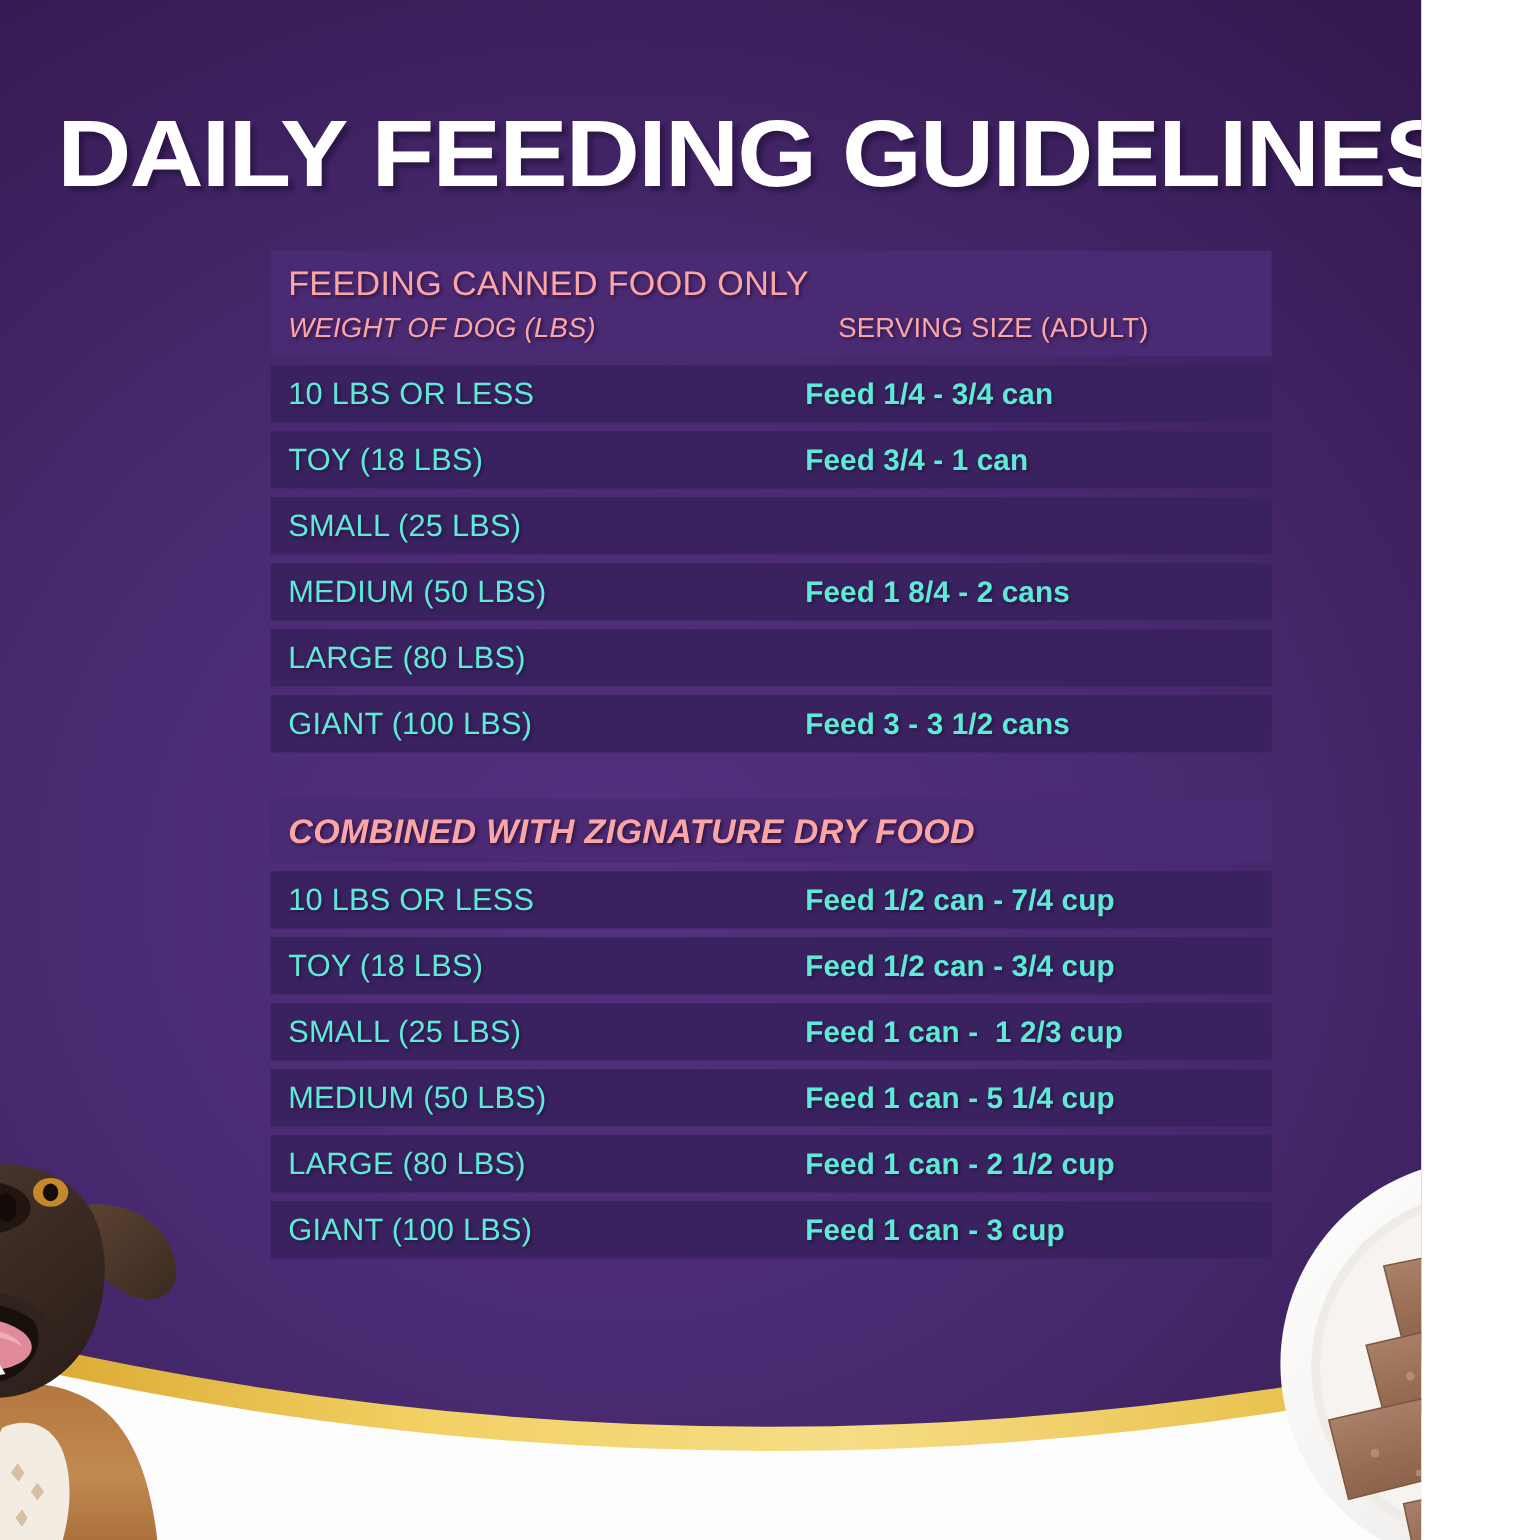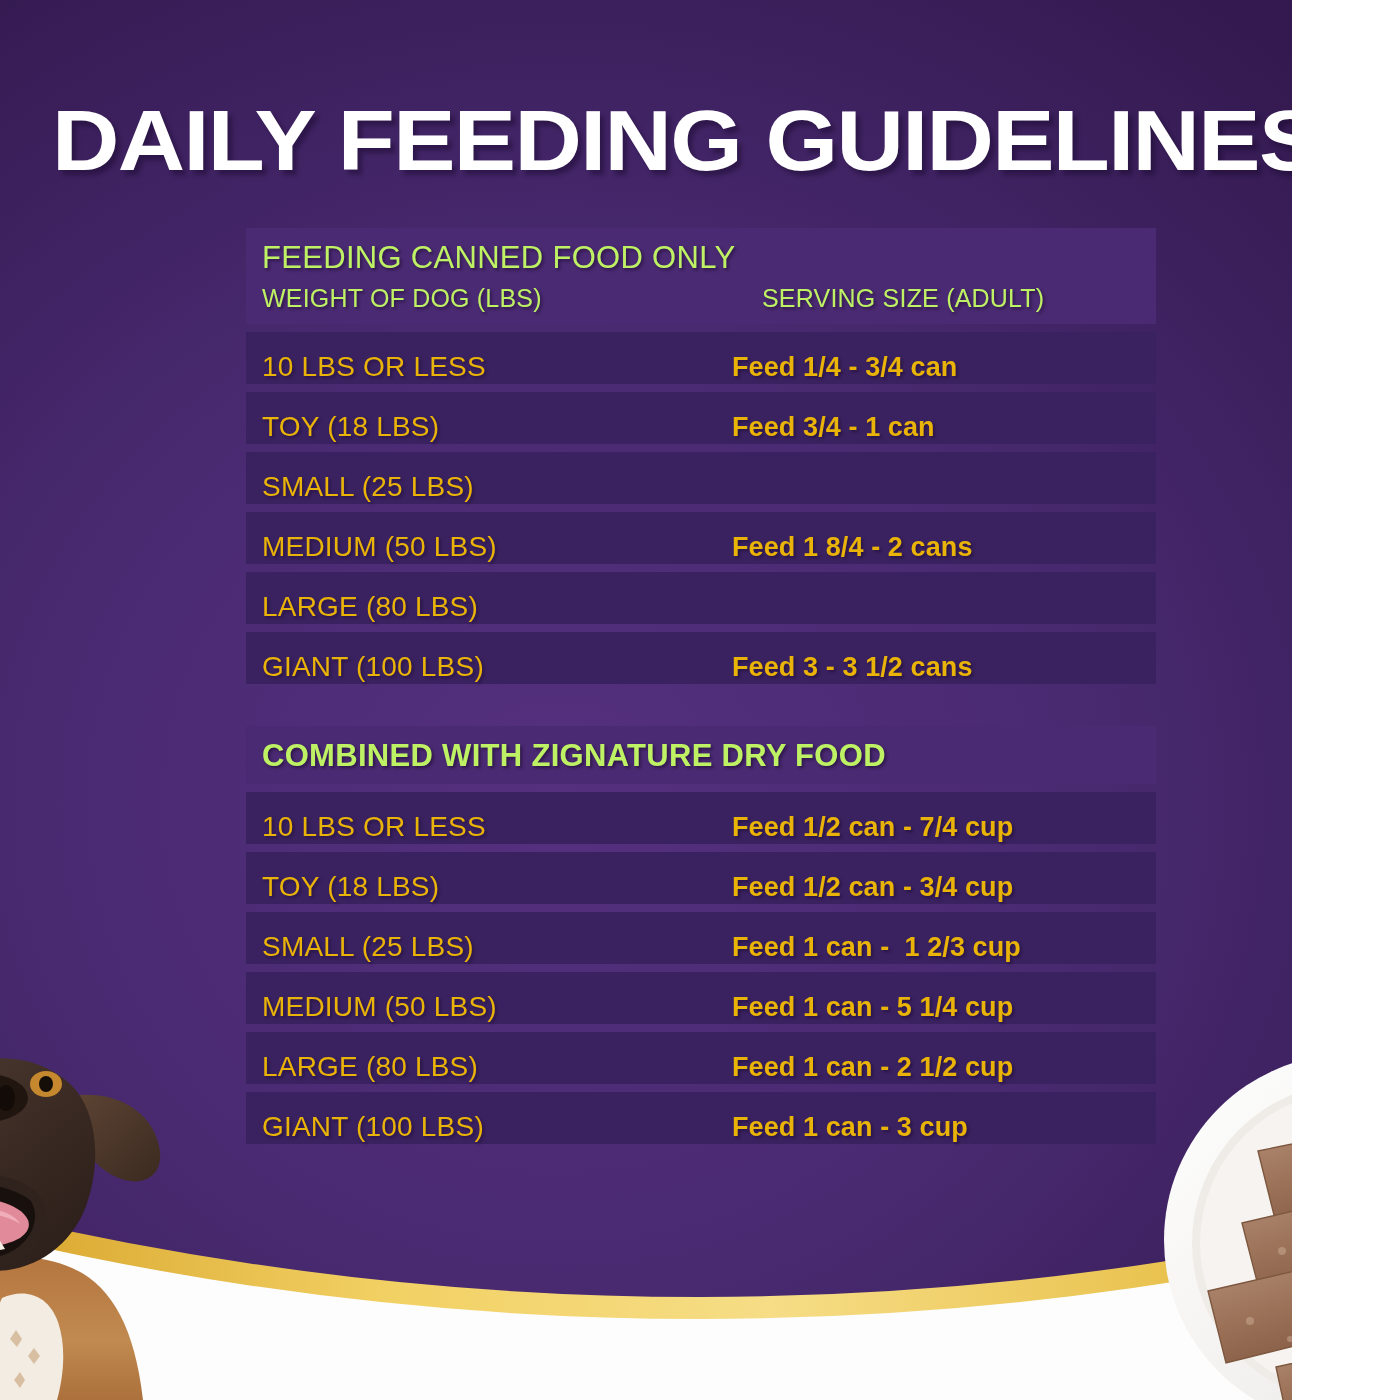--- a/index.html
+++ b/index.html
@@ -57,52 +57,52 @@
     top: 228px;
     width: 910px;
     z-index: 5;
   }
   .table-block { margin-bottom: 0; }
   .table-gap { height: 42px; }
 
   .section-head {
     background: #4a2a72;
     padding: 11px 16px 9px 16px;
-    color: #bef264;
+    color: #fca5a5;
     text-shadow: 2px 2px 3px rgba(25, 8, 44, 0.55);
   }
   .section-title {
     font-size: 31px;
     line-height: 38px;
     letter-spacing: 0.3px;
     white-space: nowrap;
   }
-  .section-title.is-bold { font-weight: bold; }
+  .section-title.is-bold { font-weight: bold; font-style: italic; }
   .col-head-row {
     display: flex;
     margin-top: 4px;
   }
   .col-head {
     font-size: 25px;
     line-height: 34px;
     letter-spacing: 0.2px;
     white-space: nowrap;
   }
-  .col-head.c1 { width: 470px; flex: 0 0 470px; }
+  .col-head.c1 { width: 470px; flex: 0 0 470px; font-style: italic; }
   .col-head.c2 { flex: 1 1 auto; margin-left: 30px; }
 
   .row {
     display: flex;
-    align-items: flex-end;
+    align-items: center;
     background: #3a2260;
     height: 52px;
     margin-top: 8px;
     padding: 0 16px;
     box-sizing: border-box;
-    color: #eab308;
+    color: #5eead4;
     text-shadow: 2px 2px 3px rgba(25, 8, 44, 0.5);
   }
   .cell-weight {
     width: 470px;
     flex: 0 0 470px;
     font-size: 28px;
     line-height: 34px;
     letter-spacing: 0.2px;
     white-space: nowrap;
   }

